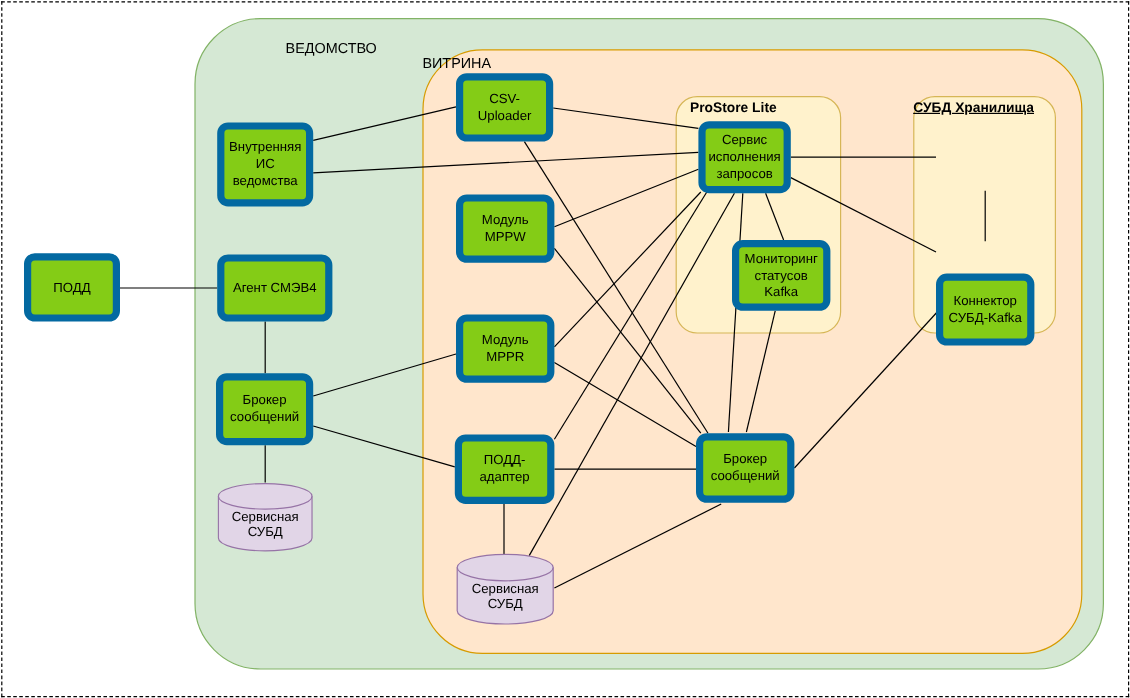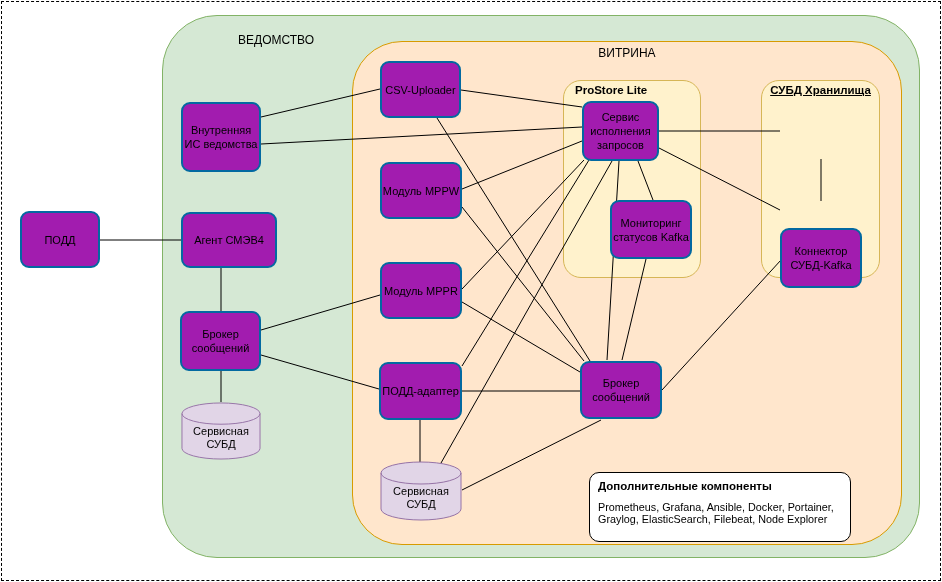--- a/index.html
+++ b/index.html
@@ -10,28 +10,28 @@
   .page-border{
     position:absolute;left:1px;top:1px;width:938px;height:578px;
     border:1px dashed #000;
   }
   .container{position:absolute;box-sizing:border-box;}
   .container.green{background:#D5E8D4;border:1px solid #82B366;border-radius:55px;}
   .container.orange{background:#FFE6CC;border:1px solid #D79B00;border-radius:50px;}
   .container.yellow{background:#FFF2CC;border:1px solid #D6B656;border-radius:18px;}
   .clabel{position:absolute;font-size:12px;white-space:nowrap;}
   .clabel.bold{font-size:11.5px;font-weight:700;}
-  .clabel.centered{text-align:center;}
+  .clabel.centered{text-align:left;}
   .edges{position:absolute;left:0;top:0;width:942px;height:582px;pointer-events:none;}
   .edges line{stroke:#000;stroke-width:1;}
   .node{
     position:absolute;box-sizing:border-box;display:flex;align-items:center;justify-content:center;
     text-align:center;font-size:11px;line-height:14px;
   }
-  .node.box{background:#a21caf;border:2px solid #0369a1;border-radius:9px;}
+  .node.box{background:#84cc16;border:6px solid #0369a1;border-radius:9px;}
   .cylinder{position:absolute;box-sizing:border-box;display:flex;align-items:center;justify-content:center;
     text-align:center;font-size:11px;line-height:13px;padding-top:14px;}
   .cylinder svg{position:absolute;left:0;top:0;width:100%;height:100%;}
   .cyl-body{fill:#E1D5E7;stroke:#9673A6;stroke-width:1;}
   .cyl-rim{fill:none;stroke:#9673A6;stroke-width:1;}
   .cyl-label{position:relative;display:block;}
   .legend{
     position:absolute;left:589px;top:472px;width:262px;height:70px;box-sizing:border-box;
     background:#fff;border:1px solid #000;border-radius:10px;padding:7px 8px;
   }
@@ -128,19 +128,14 @@
     <span class="cyl-label">Сервисная СУБД</span>
   </div>
   <div class="cylinder" style="left:380px;top:461px;width:82px;height:60px;">
     <svg viewBox="0 0 82 60" preserveAspectRatio="none">
       <path class="cyl-body" d="M1,12 a40,11 0 0 1 80,0 l0,36 a40,11 0 0 1 -80,0 z"></path>
       <path class="cyl-rim" d="M1,12 a40,11 0 0 0 80,0"></path>
     </svg>
     <span class="cyl-label">Сервисная СУБД</span>
   </div>
 
-  <div class="legend">
-    <div class="legend-title">Дополнительные компоненты</div>
-    <div class="legend-line">Prometheus, Grafana, Ansible, Docker, Portainer,</div>
-    <div class="legend-line">Graylog, ElasticSearch, Filebeat, Node Explorer</div>
-  </div>
 
 </div>
 
 </body></html>

